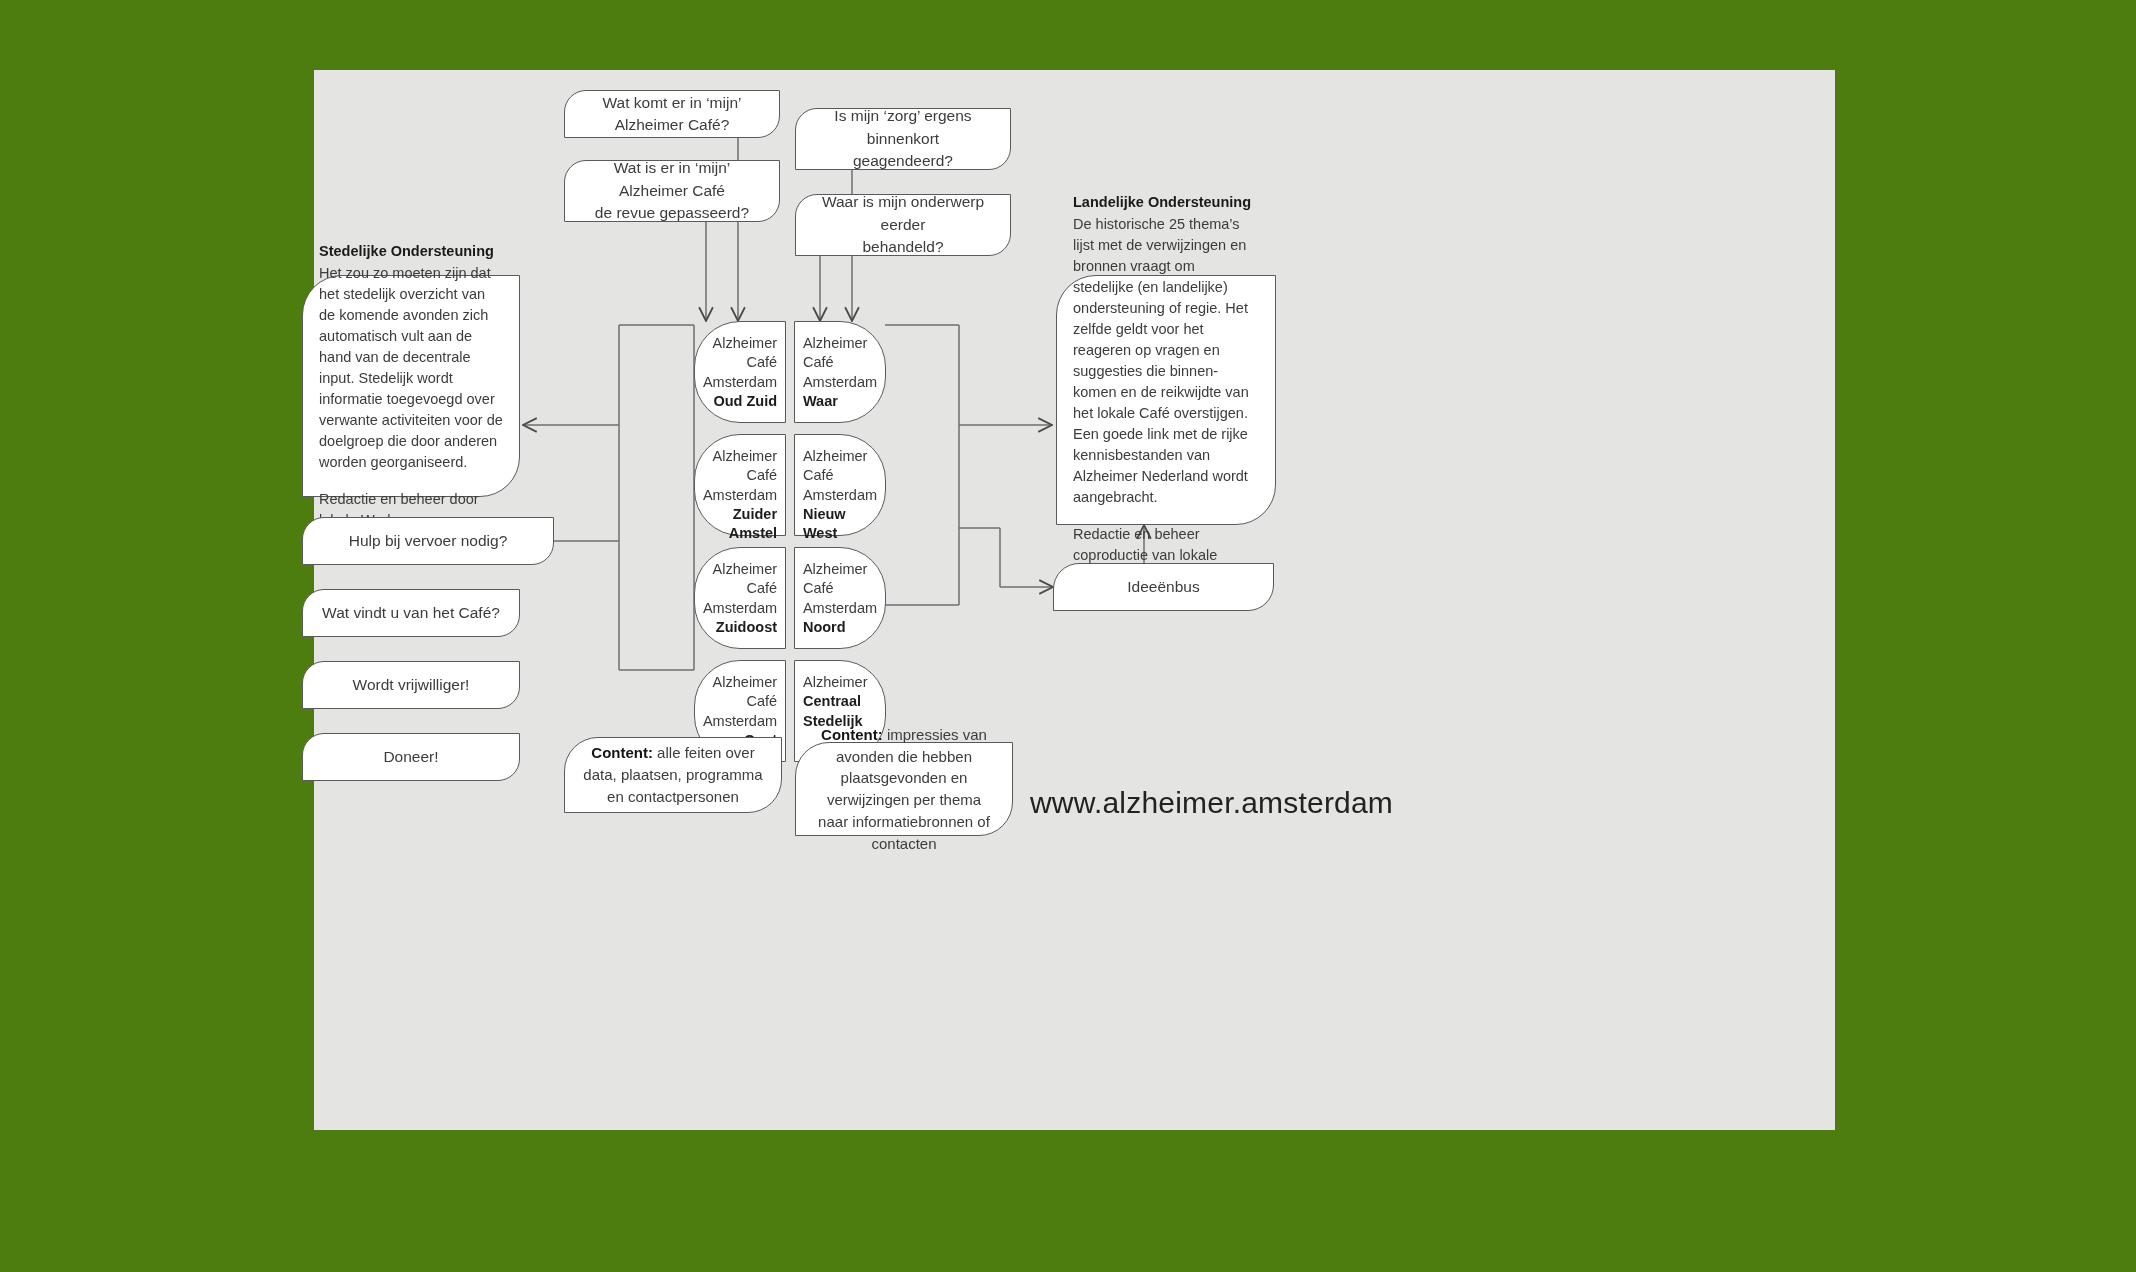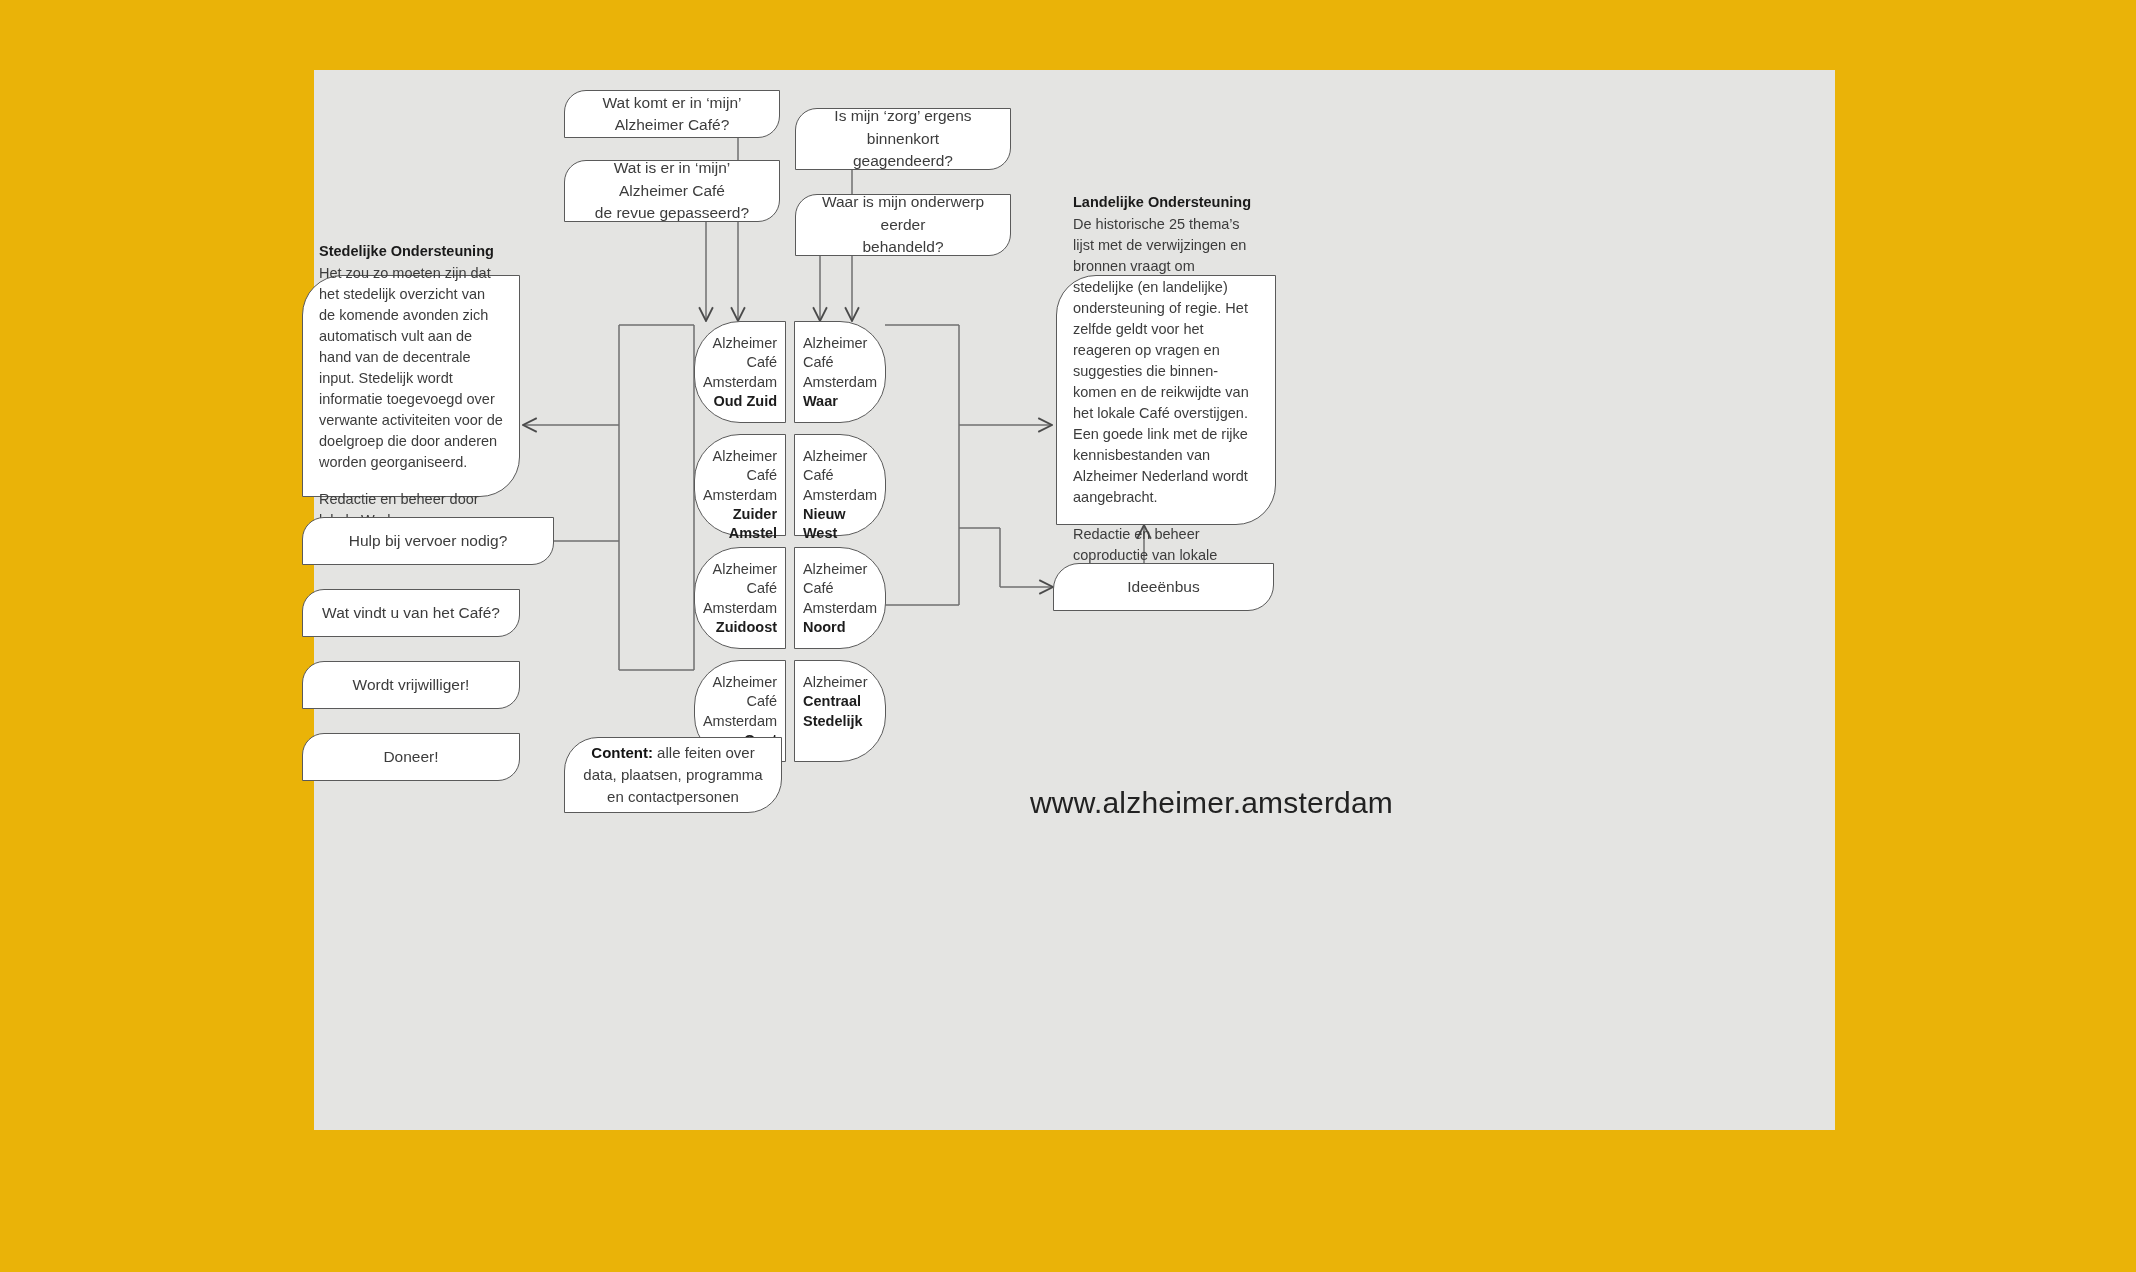--- a/index.html
+++ b/index.html
@@ -1,18 +1,18 @@
 <!DOCTYPE html>
 <html><head>
 <meta charset="utf-8">
 <title>Alzheimer Café Amsterdam diagram</title>
 <style>
   html,body{margin:0;padding:0;background:#ffffff;}
   body{width:2136px;height:1272px;font-family:"Liberation Sans",sans-serif;}
-  #stage{position:relative;width:2136px;height:1272px;overflow:hidden;background:#eab308;}
+  #stage{position:relative;width:2136px;height:1272px;overflow:hidden;background:#4d7c0f;}
   #canvas{position:absolute;left:314px;top:70px;width:1521px;height:1060px;background:#e4e4e2;}
   svg.wires{position:absolute;left:0;top:0;width:1521px;height:1060px;overflow:visible;}
   .node{position:absolute;background:#ffffff;border:1.4px solid #5a5a5a;box-sizing:border-box;
         display:flex;align-items:center;justify-content:center;color:#3c3c3c;}
   .node .inner{padding:0 14px;width:100%;}
   
   .q{border-radius:22px 0 22px 0;font-size:15.5px;line-height:1.45;text-align:center;}
   
   .cafe-l{border-radius:46px 0 0 46px;text-align:right;font-size:14.5px;line-height:1.33;}
   .cafe-r{border-radius:0 46px 46px 0;text-align:left;font-size:14.5px;line-height:1.33;}
@@ -265,17 +265,22 @@
     <div class="node ideas" style="left:739px;top:493px;width:221px;height:48px;text-align:center;">
       <div class="inner">Ideeënbus</div>
     </div>
 
     <div class="node content-box" style="left:250px;top:667px;width:218px;height:76px;">
       <div class="inner">
         <b>Content:</b><span> alle feiten over data, plaatsen, programma en contactpersonen</span>
       </div>
     </div>
 
+    <div class="node content-box" style="left:481px;top:672px;width:218px;height:94px;">
+      <div class="inner">
+        <b>Content:</b><span> impressies van avonden die hebben plaatsgevonden en verwijzingen per thema naar informatiebronnen of contacten</span>
+      </div>
+    </div>
 
     <div class="url" style="left: 716px; top: 716px;">www.alzheimer.amsterdam</div>
 
   </div>
 </div>
 
 </body></html>

